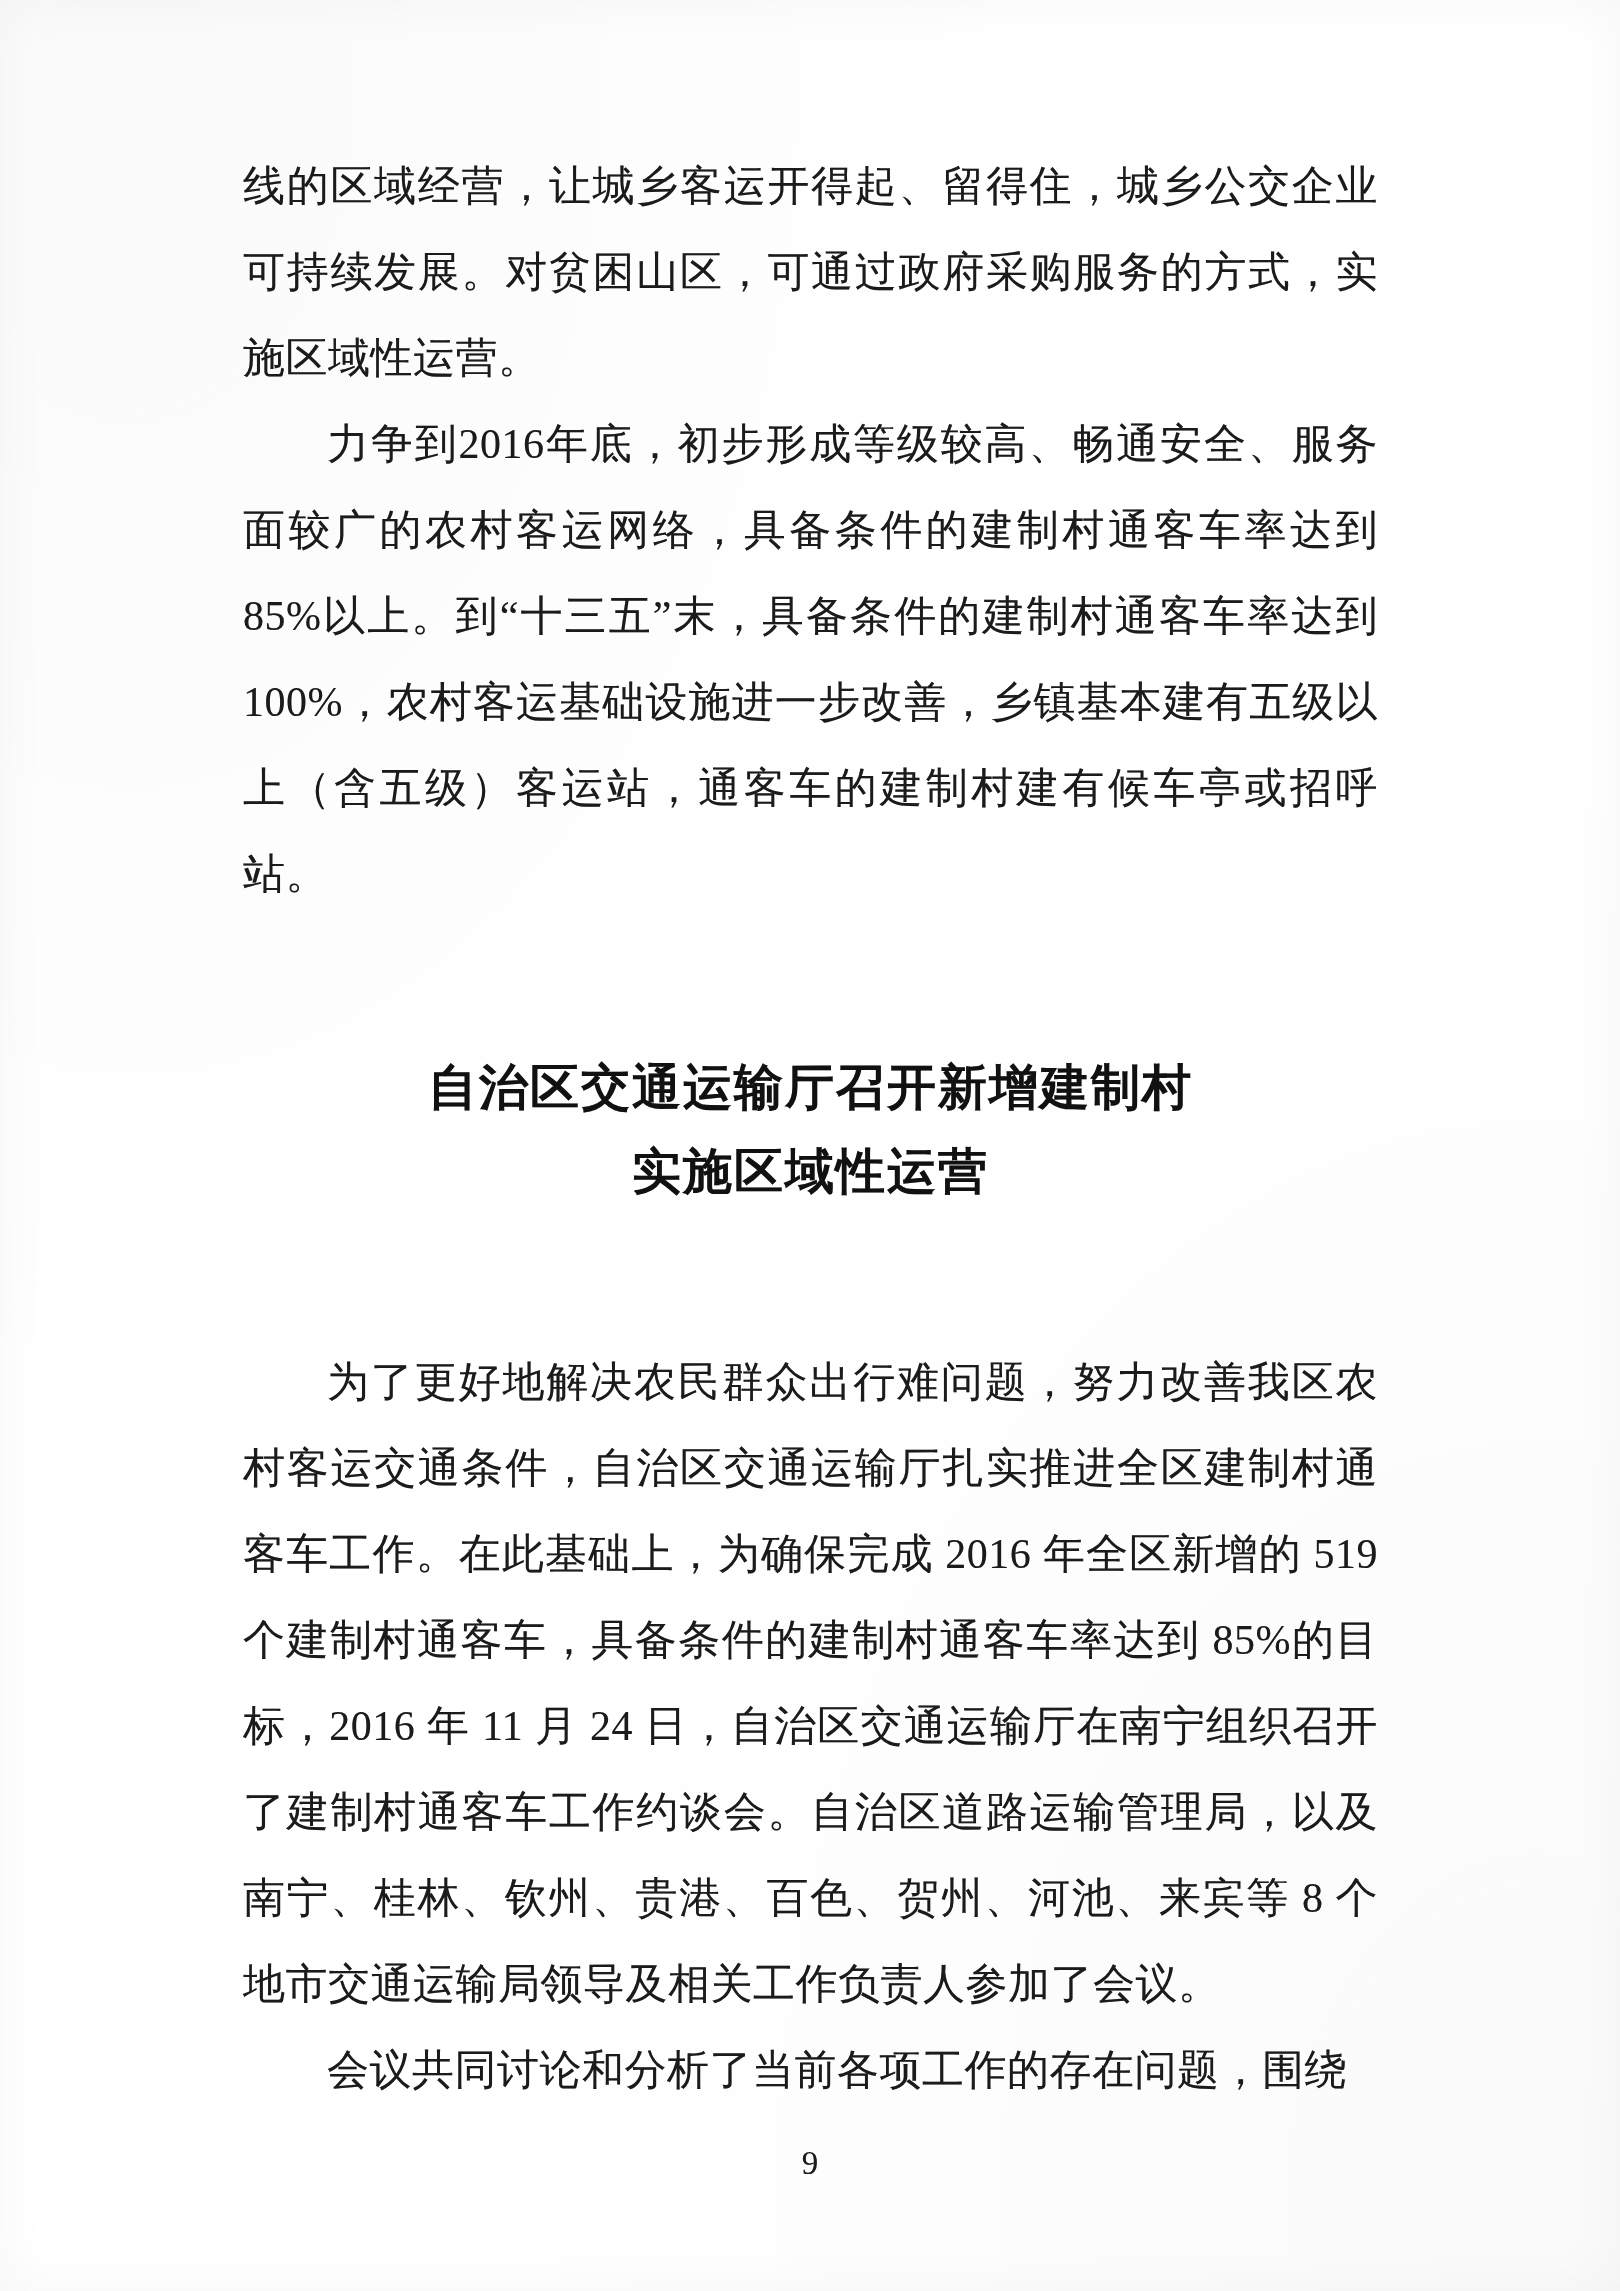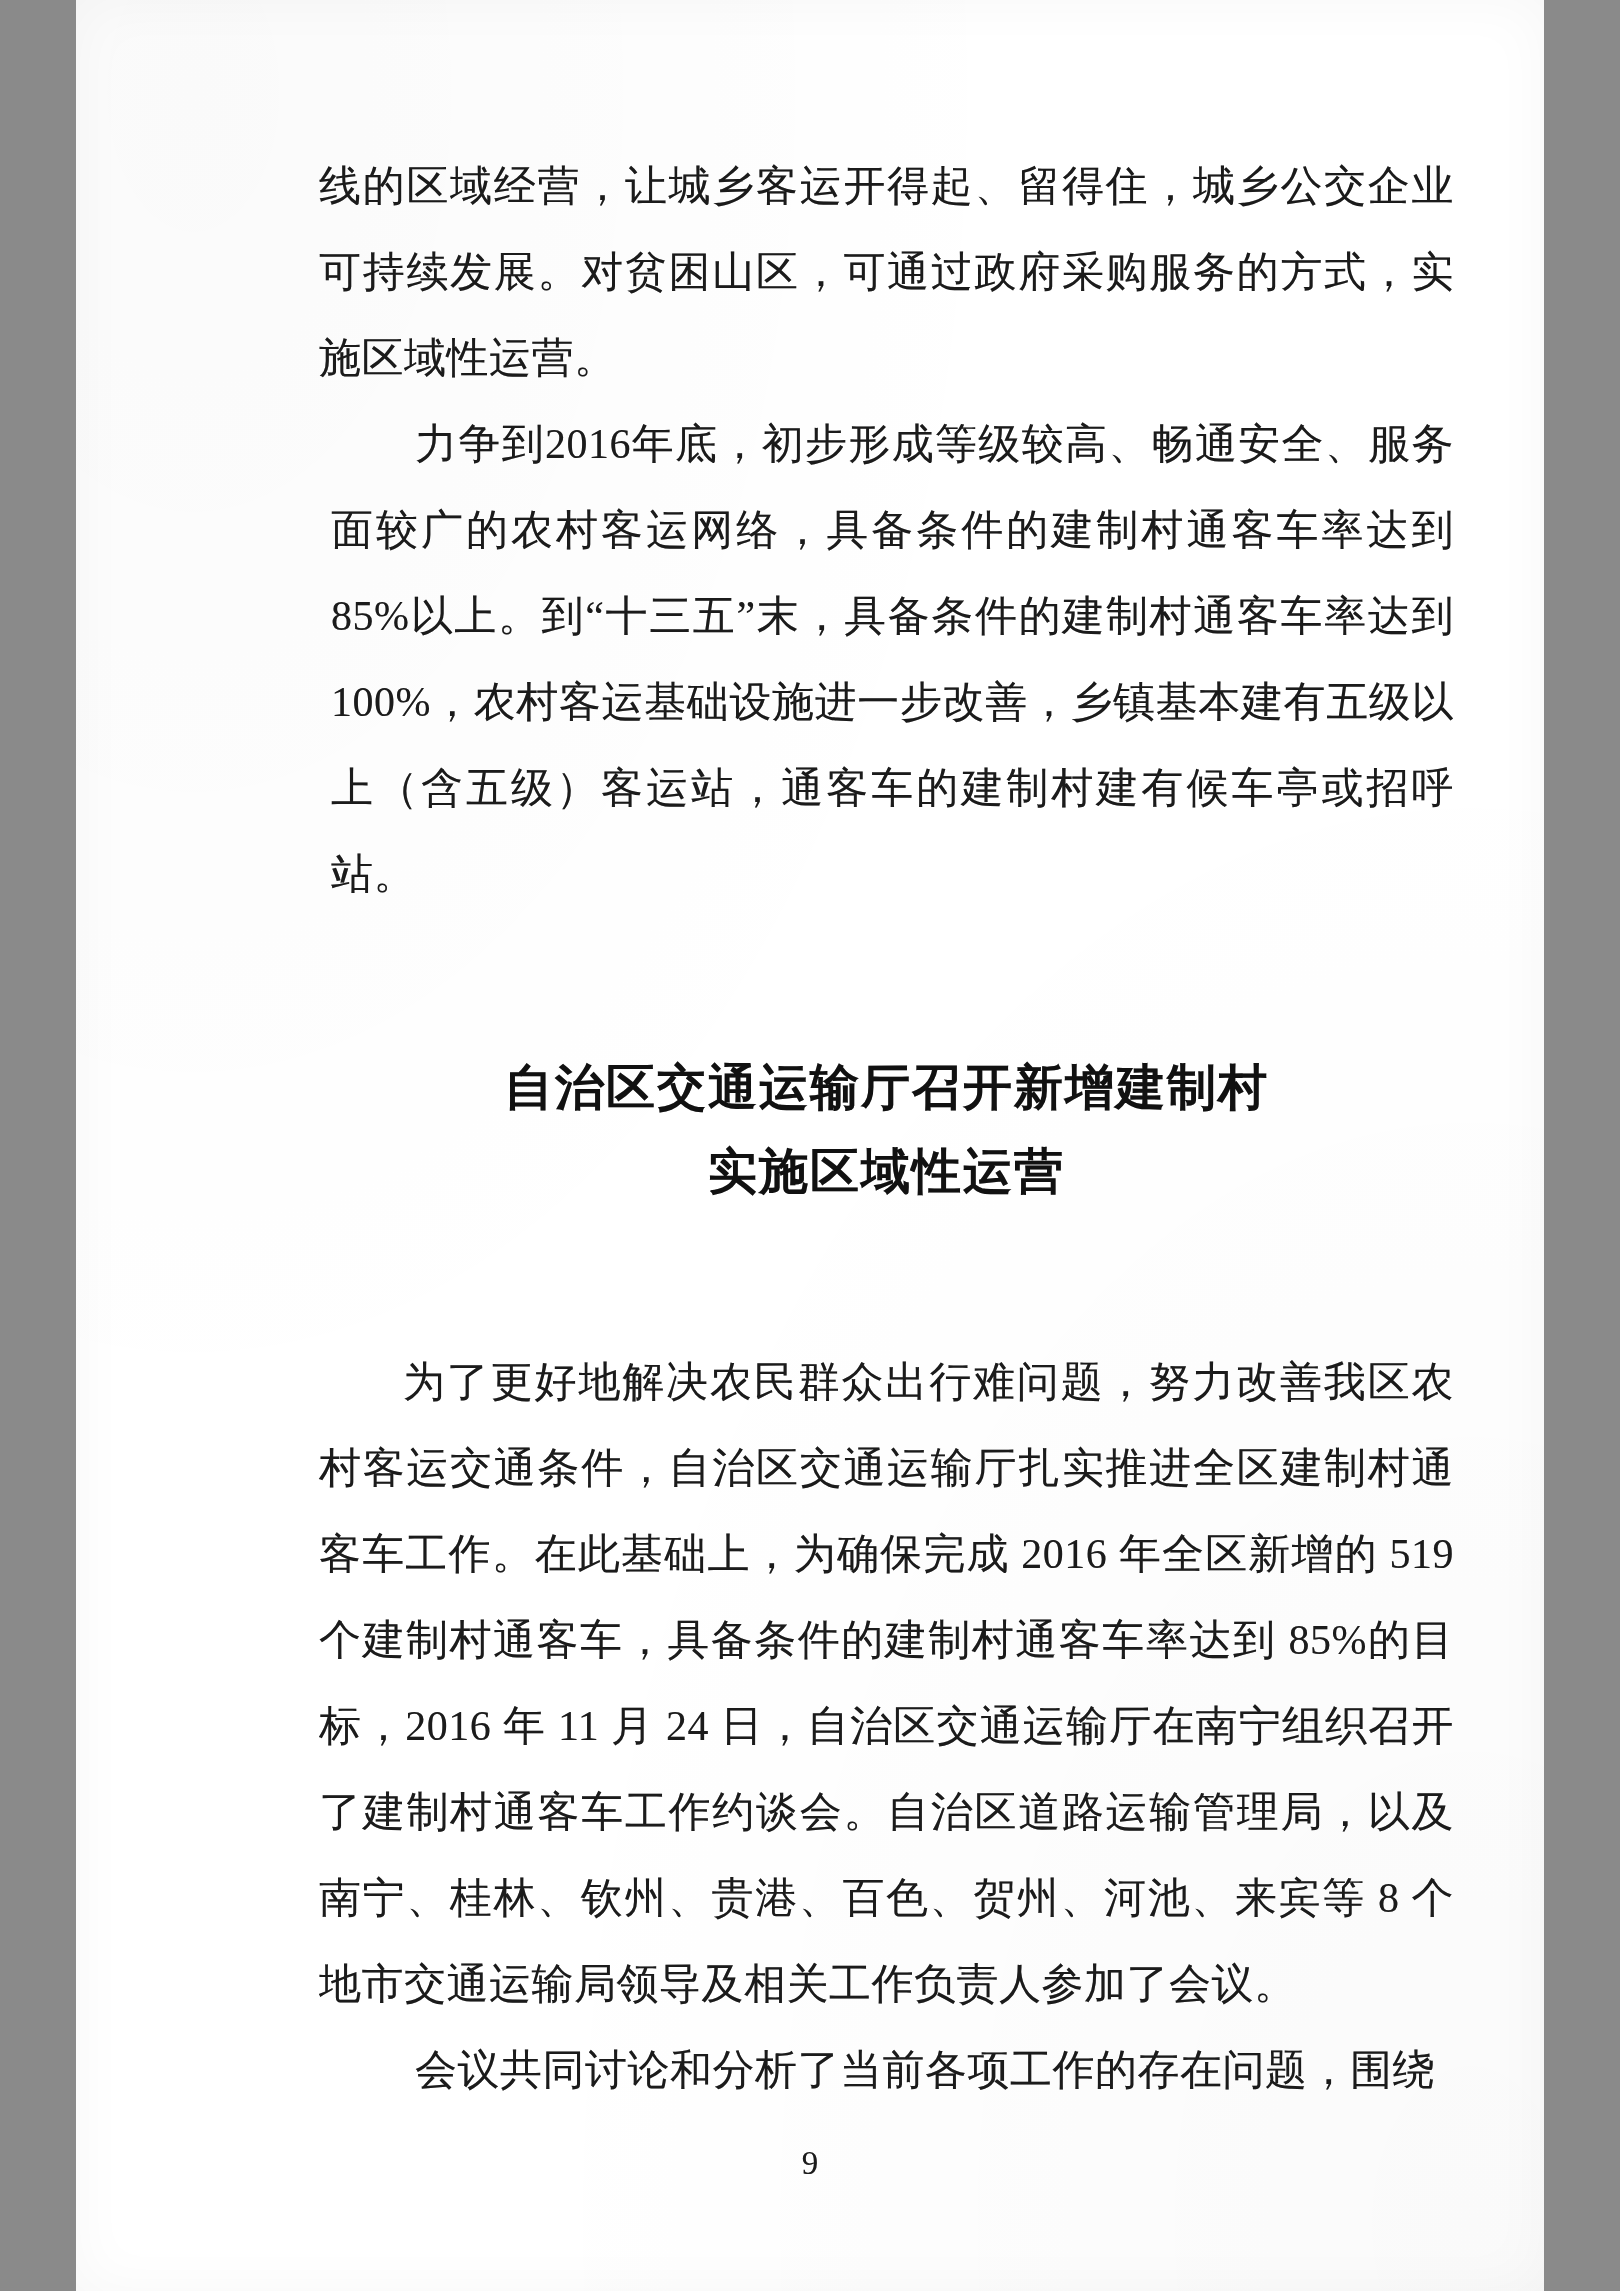--- a/index.html
+++ b/index.html
@@ -2,21 +2,21 @@
 <html><head>
 <meta charset="utf-8">
 <style>
   html, body {
     margin: 0;
     padding: 0;
     background: #8a8a8a;
   }
   .page {
     position: relative;
-    width: 1468px;
+    width: 1620px;
     height: 2292px;
     margin: 0 auto;
     background: #ffffff;
     box-sizing: border-box;
     overflow: hidden;
     
     background-image:
       radial-gradient(ellipse at 8% 4%, rgba(0,0,0,0.018) 0%, rgba(0,0,0,0) 45%),
       radial-gradient(ellipse at 95% 97%, rgba(0,0,0,0.02) 0%, rgba(0,0,0,0) 50%);
   }
@@ -37,21 +37,20 @@
     text-align-last: left;
     letter-spacing: 0.5px;
     margin: 0;
     -webkit-font-smoothing: antialiased;
   }
   .para.indent {
     text-indent: 84px;
   }
   .para + .para {
     margin-top: 0;
-    margin-left: 12px;
   }
 
   
   .para, .doc-title span, .page-number {
     text-shadow: 0 0 0.6px rgba(0,0,0,0.35);
   }
 
   
   .doc-title {
     margin: 0;

